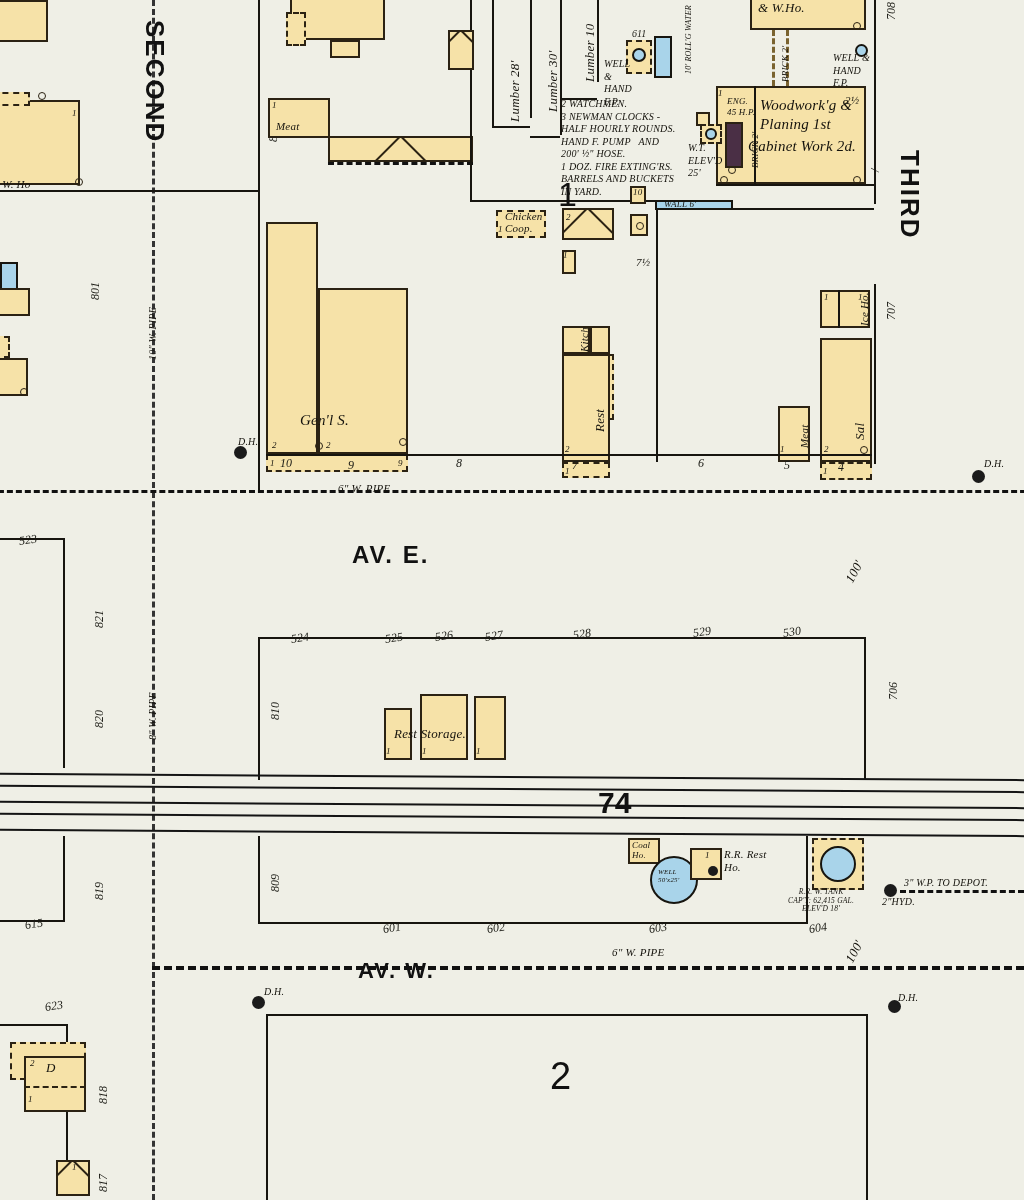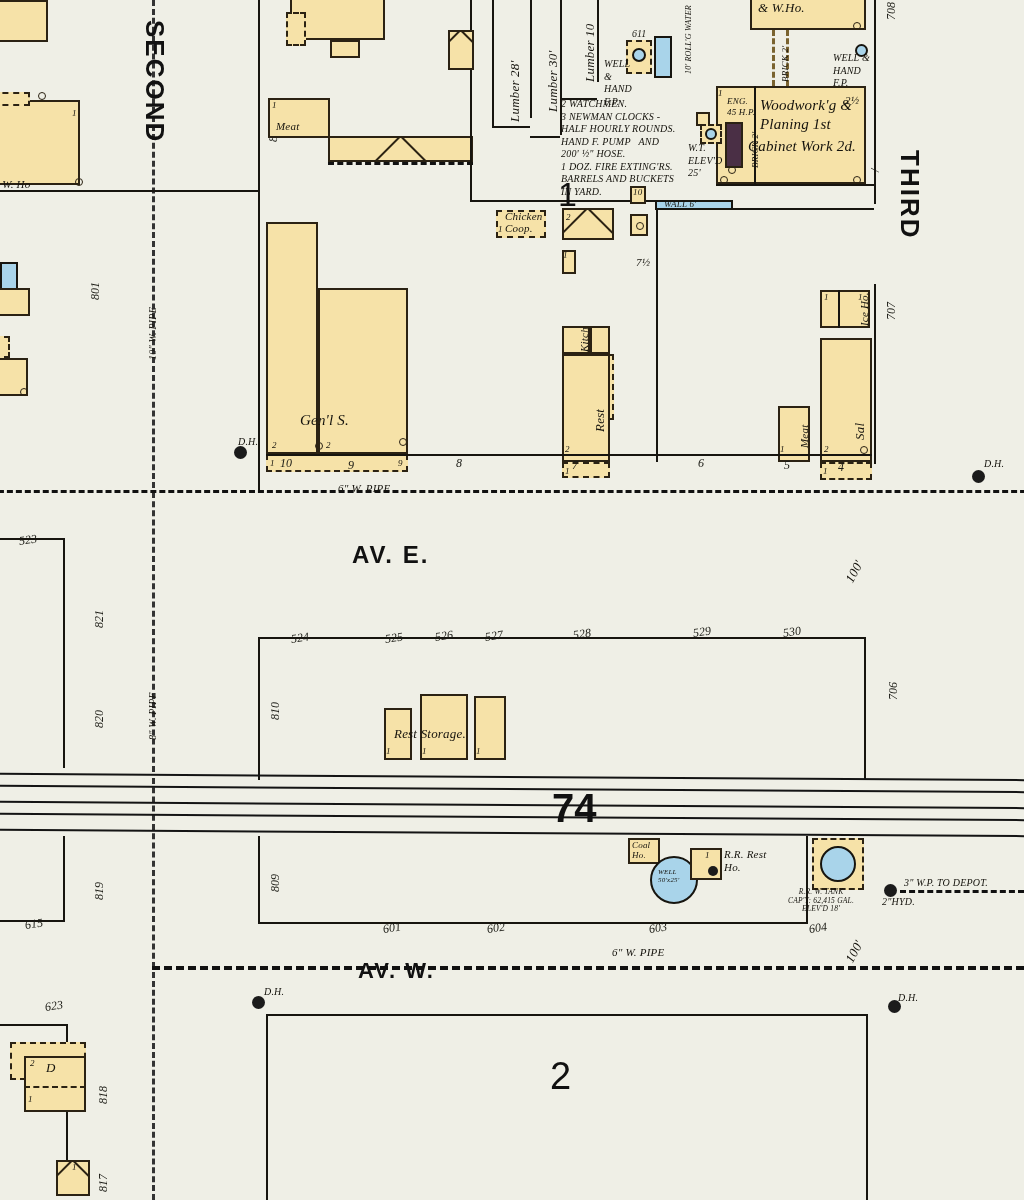--- a/index.html
+++ b/index.html
@@ -310,21 +310,21 @@
   <span class="script md" style="left:394px;top:726px;">Rest Storage.</span>
   <span class="script tiny" style="left:386px;top:746px;">1</span>
   <span class="script tiny" style="left:422px;top:746px;">1</span>
   <span class="script tiny" style="left:476px;top:746px;">1</span>
 
   <div class="rr" style="left:-20px;top:776px;width:1064px;transform:rotate(0.35deg);"></div>
   <div class="rr" style="left:-20px;top:788px;width:1064px;transform:rotate(0.35deg);"></div>
   <div class="rr" style="left:-20px;top:804px;width:1064px;transform:rotate(0.35deg);"></div>
   <div class="rr" style="left:-20px;top:816px;width:1064px;transform:rotate(0.35deg);"></div>
   <div class="rr" style="left:-20px;top:832px;width:1064px;transform:rotate(0.35deg);"></div>
-  <span class="blocknum" style="left:552px;top:786px;font-weight:bold;font-size:40px;">74</span>
+  <span class="blocknum" style="left:598px;top:786px;font-weight:bold;font-size:30px;">74</span>
 
   <div class="line hline" style="left:258px;top:922px;width:548px;"></div>
   <div class="line vline" style="left:806px;top:836px;height:88px;"></div>
   <span class="lotnum rot90" style="left:268px;top:892px;">809</span>
   <span class="lotnum rotsm" style="left:382px;top:922px;">601</span>
   <span class="lotnum rotsm" style="left:486px;top:922px;">602</span>
   <span class="lotnum rotsm" style="left:648px;top:922px;">603</span>
   <span class="lotnum rotsm" style="left:808px;top:922px;">604</span>
   <span class="lotnum rot90" style="left:818px;top:884px;">705</span>
 

